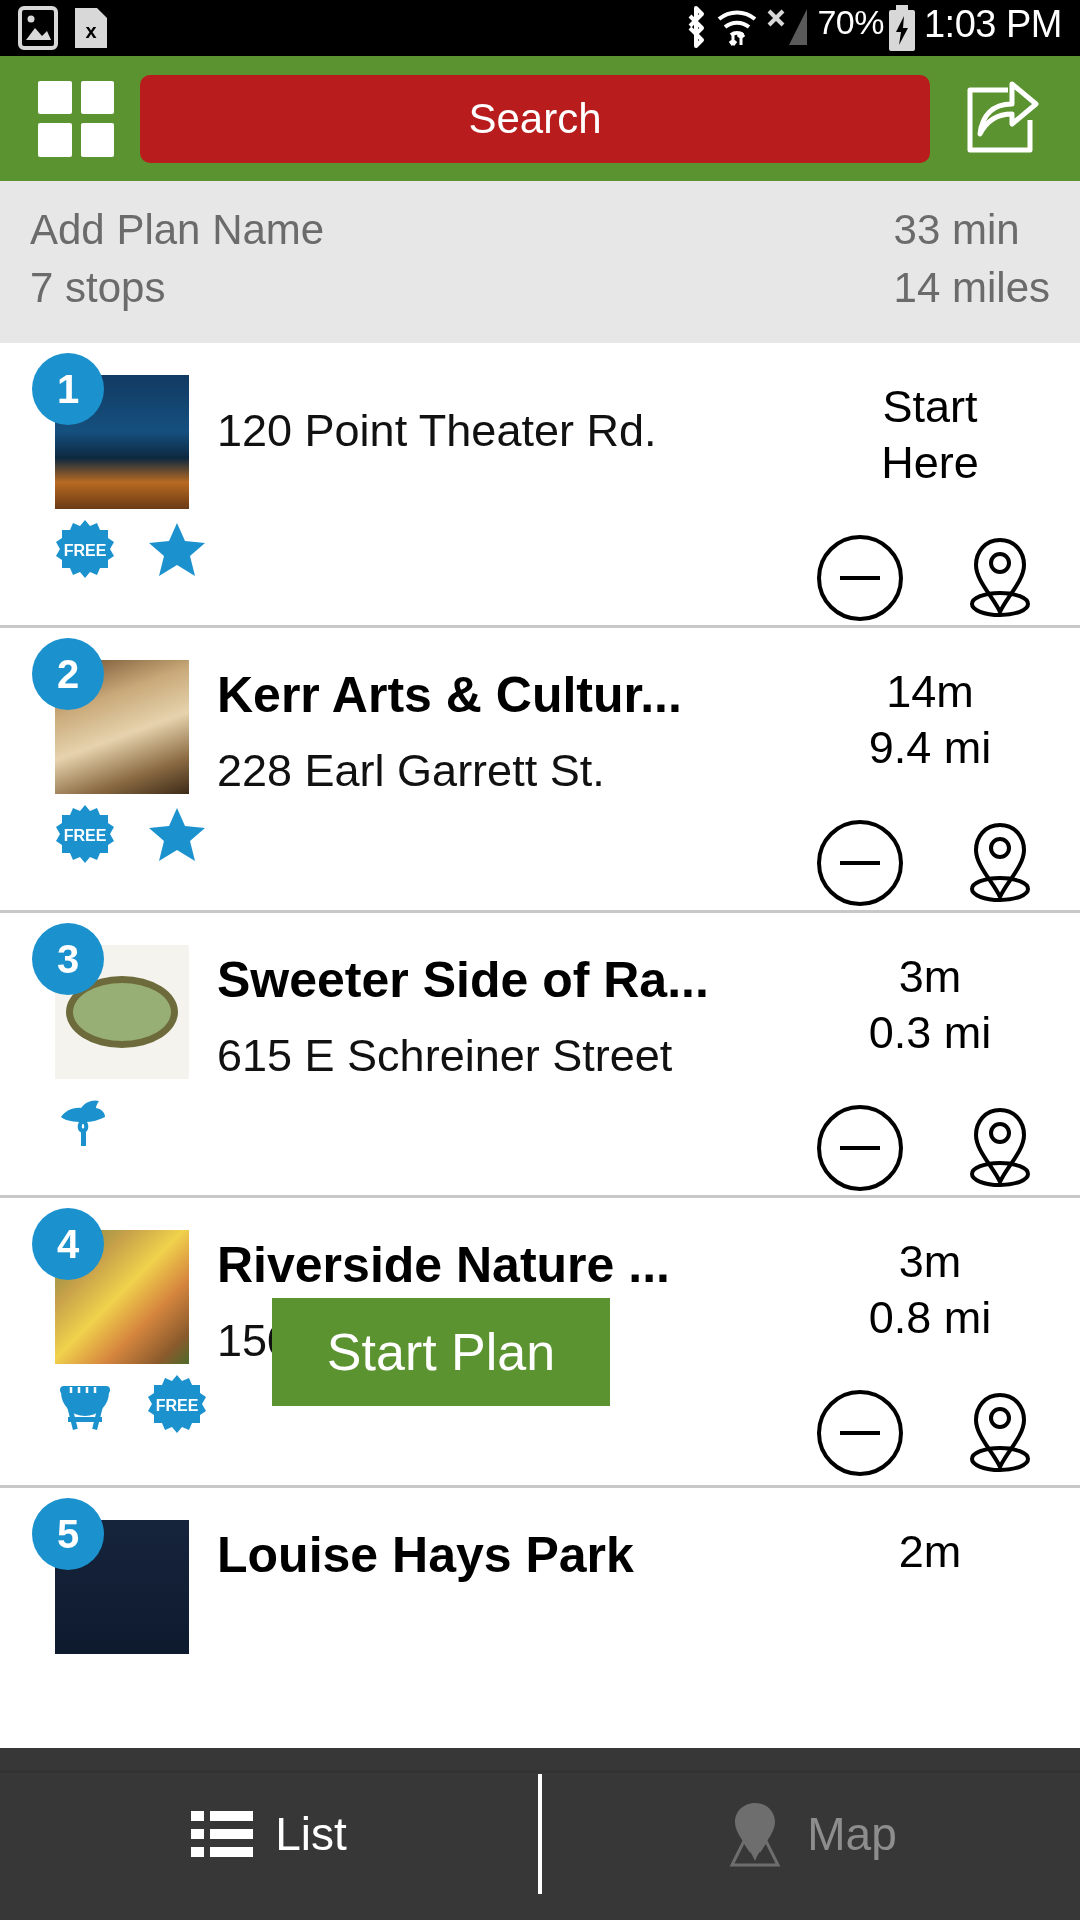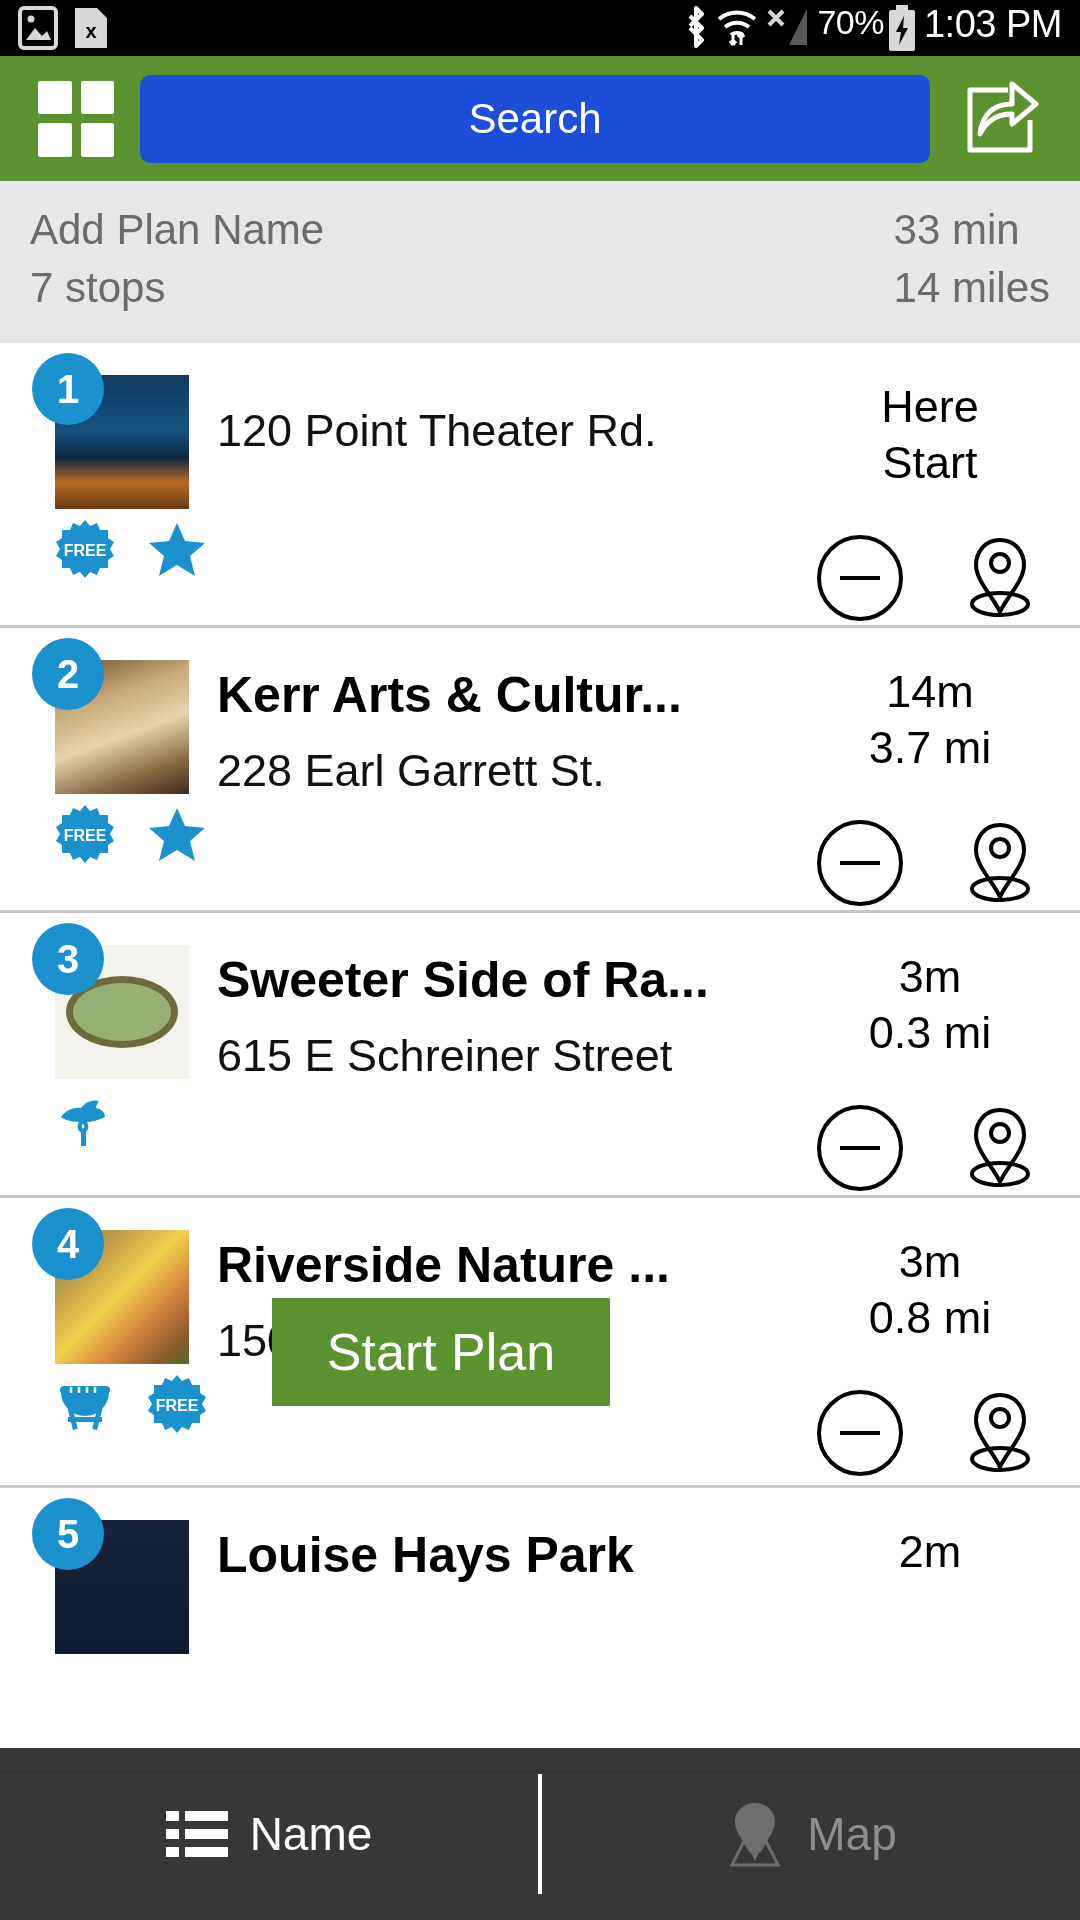--- a/index.html
+++ b/index.html
@@ -25,21 +25,21 @@
 
   
   .appbar{
     height:125px; background:#5c9331;
     display:flex; align-items:center; padding:0 38px; gap:26px;
   }
   .grid-icon{ width:76px; height:76px; display:grid;
     grid-template-columns:1fr 1fr; grid-template-rows:1fr 1fr; gap:9px; flex:none; }
   .grid-icon span{ background:#fff; border-radius:2px; display:block; }
   .searchbox{
-    flex:1; height:88px; background:#1d4ed8; border-radius:10px;
+    flex:1; height:88px; background:#b91c1c; border-radius:10px;
     display:flex; align-items:center; justify-content:center;
     color:#ffffff; font-size:42px;
   }
   .share-icon{ width:86px; height:86px; flex:none; }
 
   
   .planbar{
     background:#e7e7e7; padding:24px 30px 26px 30px;
     display:flex; justify-content:space-between; align-items:flex-start;
     height:162px;
@@ -195,22 +195,22 @@
         </svg>
         <svg class="badge" viewBox="0 0 60 60">
           <path d="M30 4 L38 22 L58 24 L43 37 L48 57 L30 46 L12 57 L17 37 L2 24 L22 22 Z" fill="#1b92ce"></path>
         </svg>
       </div>
     </div>
     <div class="textcol">
       <div class="addr">120 Point Theater Rd.</div>
     </div>
     <div class="metacol">
+      <div class="meta-line">Start</div>
       <div class="meta-line">Here</div>
-      <div class="meta-line">Start</div>
       <div class="actions">
         <svg class="act" viewBox="0 0 92 92">
           <ellipse cx="46" cy="46" rx="41" ry="41" fill="none" stroke="#000" stroke-width="4"></ellipse>
           <line x1="26" y1="46" x2="66" y2="46" stroke="#000" stroke-width="4"></line>
         </svg>
         <svg class="act" viewBox="0 0 92 92">
           <path d="M46 8 C31 8 22 20 22 33 C22 49 40 66 46 80 C52 66 70 49 70 33 C70 20 61 8 46 8 Z" fill="none" stroke="#000" stroke-width="4"></path>
           <circle cx="46" cy="31" r="9" fill="none" stroke="#000" stroke-width="4"></circle>
           <ellipse cx="46" cy="72" rx="28" ry="11" fill="none" stroke="#000" stroke-width="4"></ellipse>
         </svg>
@@ -231,21 +231,21 @@
           <path d="M30 4 L38 22 L58 24 L43 37 L48 57 L30 46 L12 57 L17 37 L2 24 L22 22 Z" fill="#1b92ce"></path>
         </svg>
       </div>
     </div>
     <div class="textcol">
       <div class="title">Kerr Arts &amp; Cultur...</div>
       <div class="addr">228 Earl Garrett St.</div>
     </div>
     <div class="metacol">
       <div class="meta-line">14m</div>
-      <div class="meta-line">3.7 mi</div>
+      <div class="meta-line">9.4 mi</div>
       <div class="actions">
         <svg class="act" viewBox="0 0 92 92">
           <ellipse cx="46" cy="46" rx="41" ry="41" fill="none" stroke="#000" stroke-width="4"></ellipse>
           <line x1="26" y1="46" x2="66" y2="46" stroke="#000" stroke-width="4"></line>
         </svg>
         <svg class="act" viewBox="0 0 92 92">
           <path d="M46 8 C31 8 22 20 22 33 C22 49 40 66 46 80 C52 66 70 49 70 33 C70 20 61 8 46 8 Z" fill="none" stroke="#000" stroke-width="4"></path>
           <circle cx="46" cy="31" r="9" fill="none" stroke="#000" stroke-width="4"></circle>
           <ellipse cx="46" cy="72" rx="28" ry="11" fill="none" stroke="#000" stroke-width="4"></ellipse>
         </svg>
@@ -353,21 +353,21 @@
 <div class="bottomnav">
   <div class="navtab active">
     <svg class="list-icon" viewBox="0 0 62 52">
       <rect x="0" y="3" width="13" height="10" fill="#fff"></rect>
       <rect x="0" y="21" width="13" height="10" fill="#fff"></rect>
       <rect x="0" y="39" width="13" height="10" fill="#fff"></rect>
       <rect x="19" y="3" width="43" height="10" fill="#fff"></rect>
       <rect x="19" y="21" width="43" height="10" fill="#fff"></rect>
       <rect x="19" y="39" width="43" height="10" fill="#fff"></rect>
     </svg>
-    <span class="nlabel">Name</span>
+    <span class="nlabel">List</span>
   </div>
   <div class="navdivider"></div>
   <div class="navtab inactive">
     <svg class="map-icon" viewBox="0 0 60 66">
       <path d="M30 2 C18 2 10 11 10 21 C10 34 26 48 30 60 C34 48 50 34 50 21 C50 11 42 2 30 2 Z" fill="#6e6e6e"></path>
       <path d="M19 40 L7 64 L53 64 L41 40 L35 49 L30 42 L25 49 Z" fill="none" stroke="#6e6e6e" stroke-width="3"></path>
     </svg>
     <span class="nlabel">Map</span>
   </div>
 </div>

